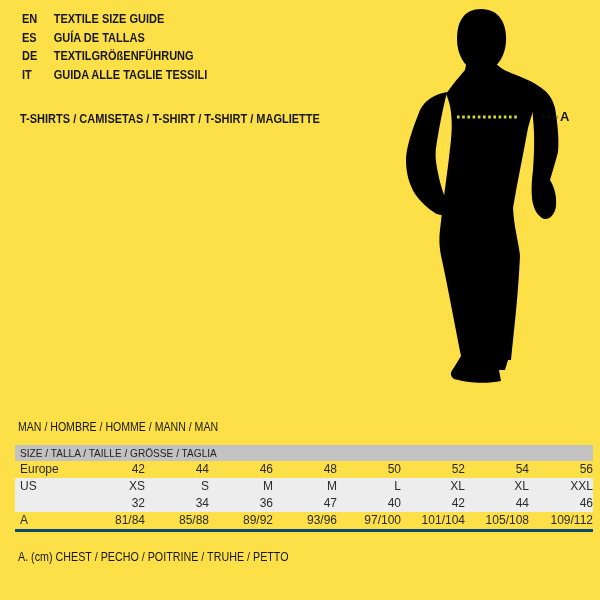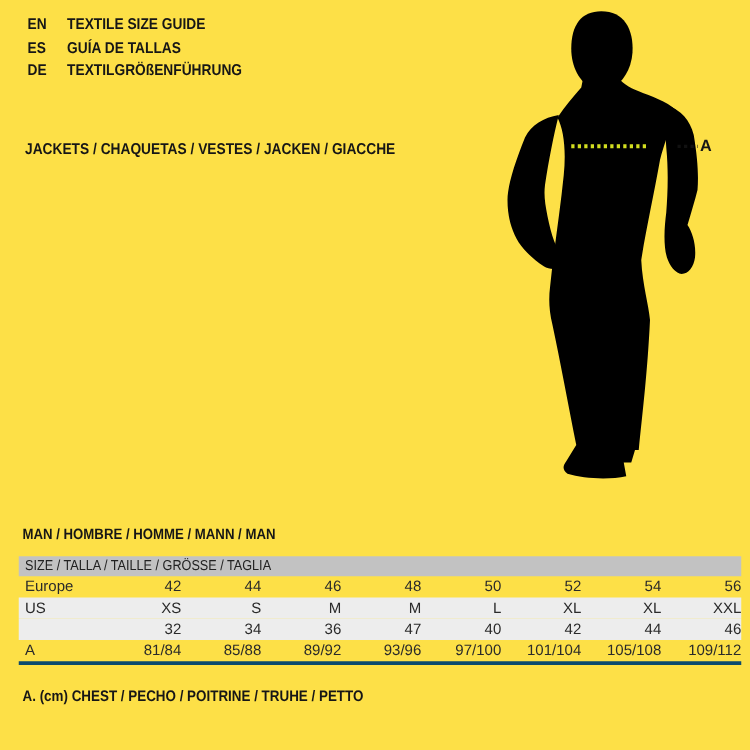--- a/index.html
+++ b/index.html
@@ -15,46 +15,47 @@
   .lang-list .code{display:inline-block;width:36px;}
 
   
   .garments{position:absolute;left:20px;top:110px;font-size:12.5px;font-weight:bold;line-height:18.8px;}
 
   
   .figure-wrap{position:absolute;left:395px;top:8px;width:185px;height:380px;}
   .measure-a{position:absolute;left:560px;top:109px;font-size:13px;font-weight:bold;}
 
   
-  .man-title{position:absolute;left:18px;top:420px;font-size:12px;font-weight:bold;text-align:center;}
+  .man-title{position:absolute;left:18px;top:420px;font-size:12px;font-weight:normal;text-align:center;}
 
   
   .size-table{position:absolute;left:15px;top:445px;width:578px;border-bottom:3px solid #0c4a6e;font-size:12px;color:#2a2a2a;}
   .thead{height:16px;line-height:16px;background:#c2c2c2;padding-left:5px;font-size:11.5px;color:#222;}
   .trow{display:grid;grid-template-columns:66px repeat(8,1fr);height:17px;line-height:17px;align-items:center;}
   .trow.shaded{background:#ededed;}
   .trow .rlabel{padding-left:5px;text-align:left;}
   .trow .cell{text-align:right;}
 
   
-  .footnote{position:absolute;left:18px;top:550px;font-size:12.2px;font-weight:bold;}
+  .footnote{position:absolute;left:18px;top:550px;font-size:12.2px;font-weight:normal;}
 </style>
 </head>
 <body>
 
 <div class="canvas">
 
   <ul class="lang-list">
     <li><span class="cond"><span class="code">EN</span><span>TEXTILE SIZE GUIDE</span></span></li>
     <li><span class="cond"><span class="code">ES</span><span>GUÍA DE TALLAS</span></span></li>
     <li><span class="cond"><span class="code">DE</span><span>TEXTILGRÖßENFÜHRUNG</span></span></li>
+    <li><span class="cond"><span class="code">IT</span><span>GUIDA ALLE TAGLIE TESSILI</span></span></li>
   </ul>
 
   <div class="garments">
-    <div><span class="cond">JACKETS / CHAQUETAS / VESTES / JACKEN / GIACCHE</span></div>
+    <div><span class="cond">T-SHIRTS / CAMISETAS / T-SHIRT / T-SHIRT / MAGLIETTE</span></div>
   </div>
 
   <div class="figure-wrap">
     <svg width="185" height="380" viewBox="0 0 185 380">
 
       <path d="M 86 1 C 104 1 112 15 111 34 C 110 48 103 58 94 63 L 79 63 C 69 58 62 46 62 31 C 62 12 70 1 86 1 Z" fill="#000000"></path>
 
       <path d="M 72 52 L 98 52
            C 102 58 108 62 116 65 C 126 69 138 73 146 80
            C 141 95 136 108 133 120

